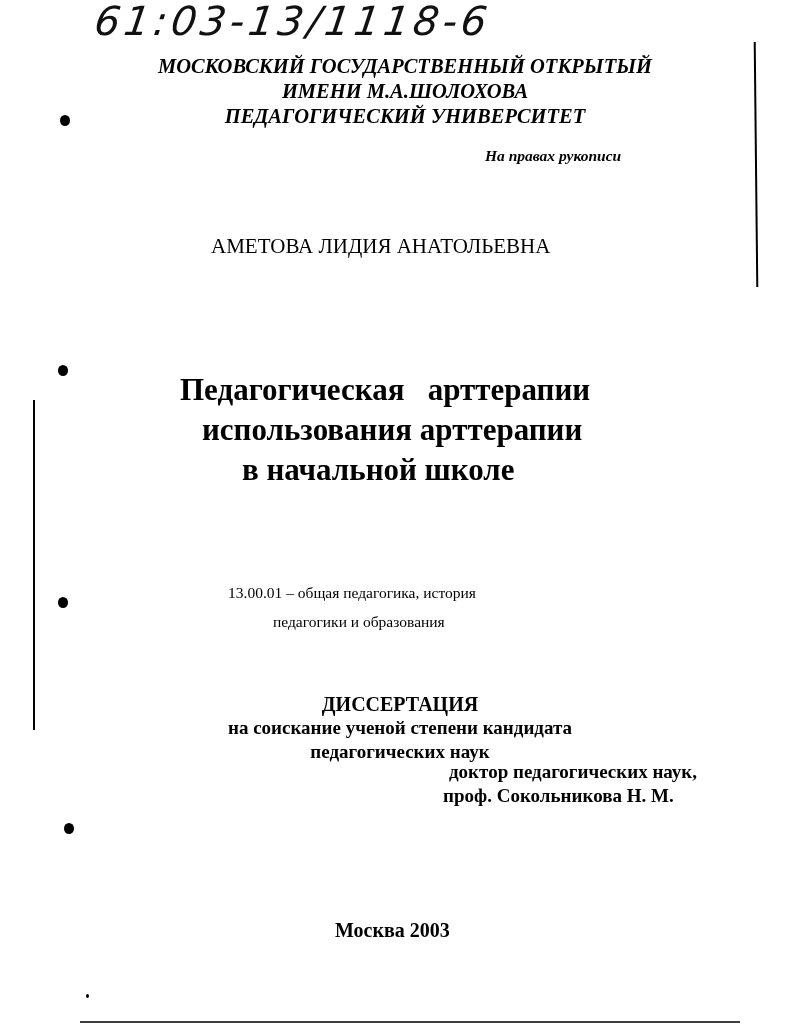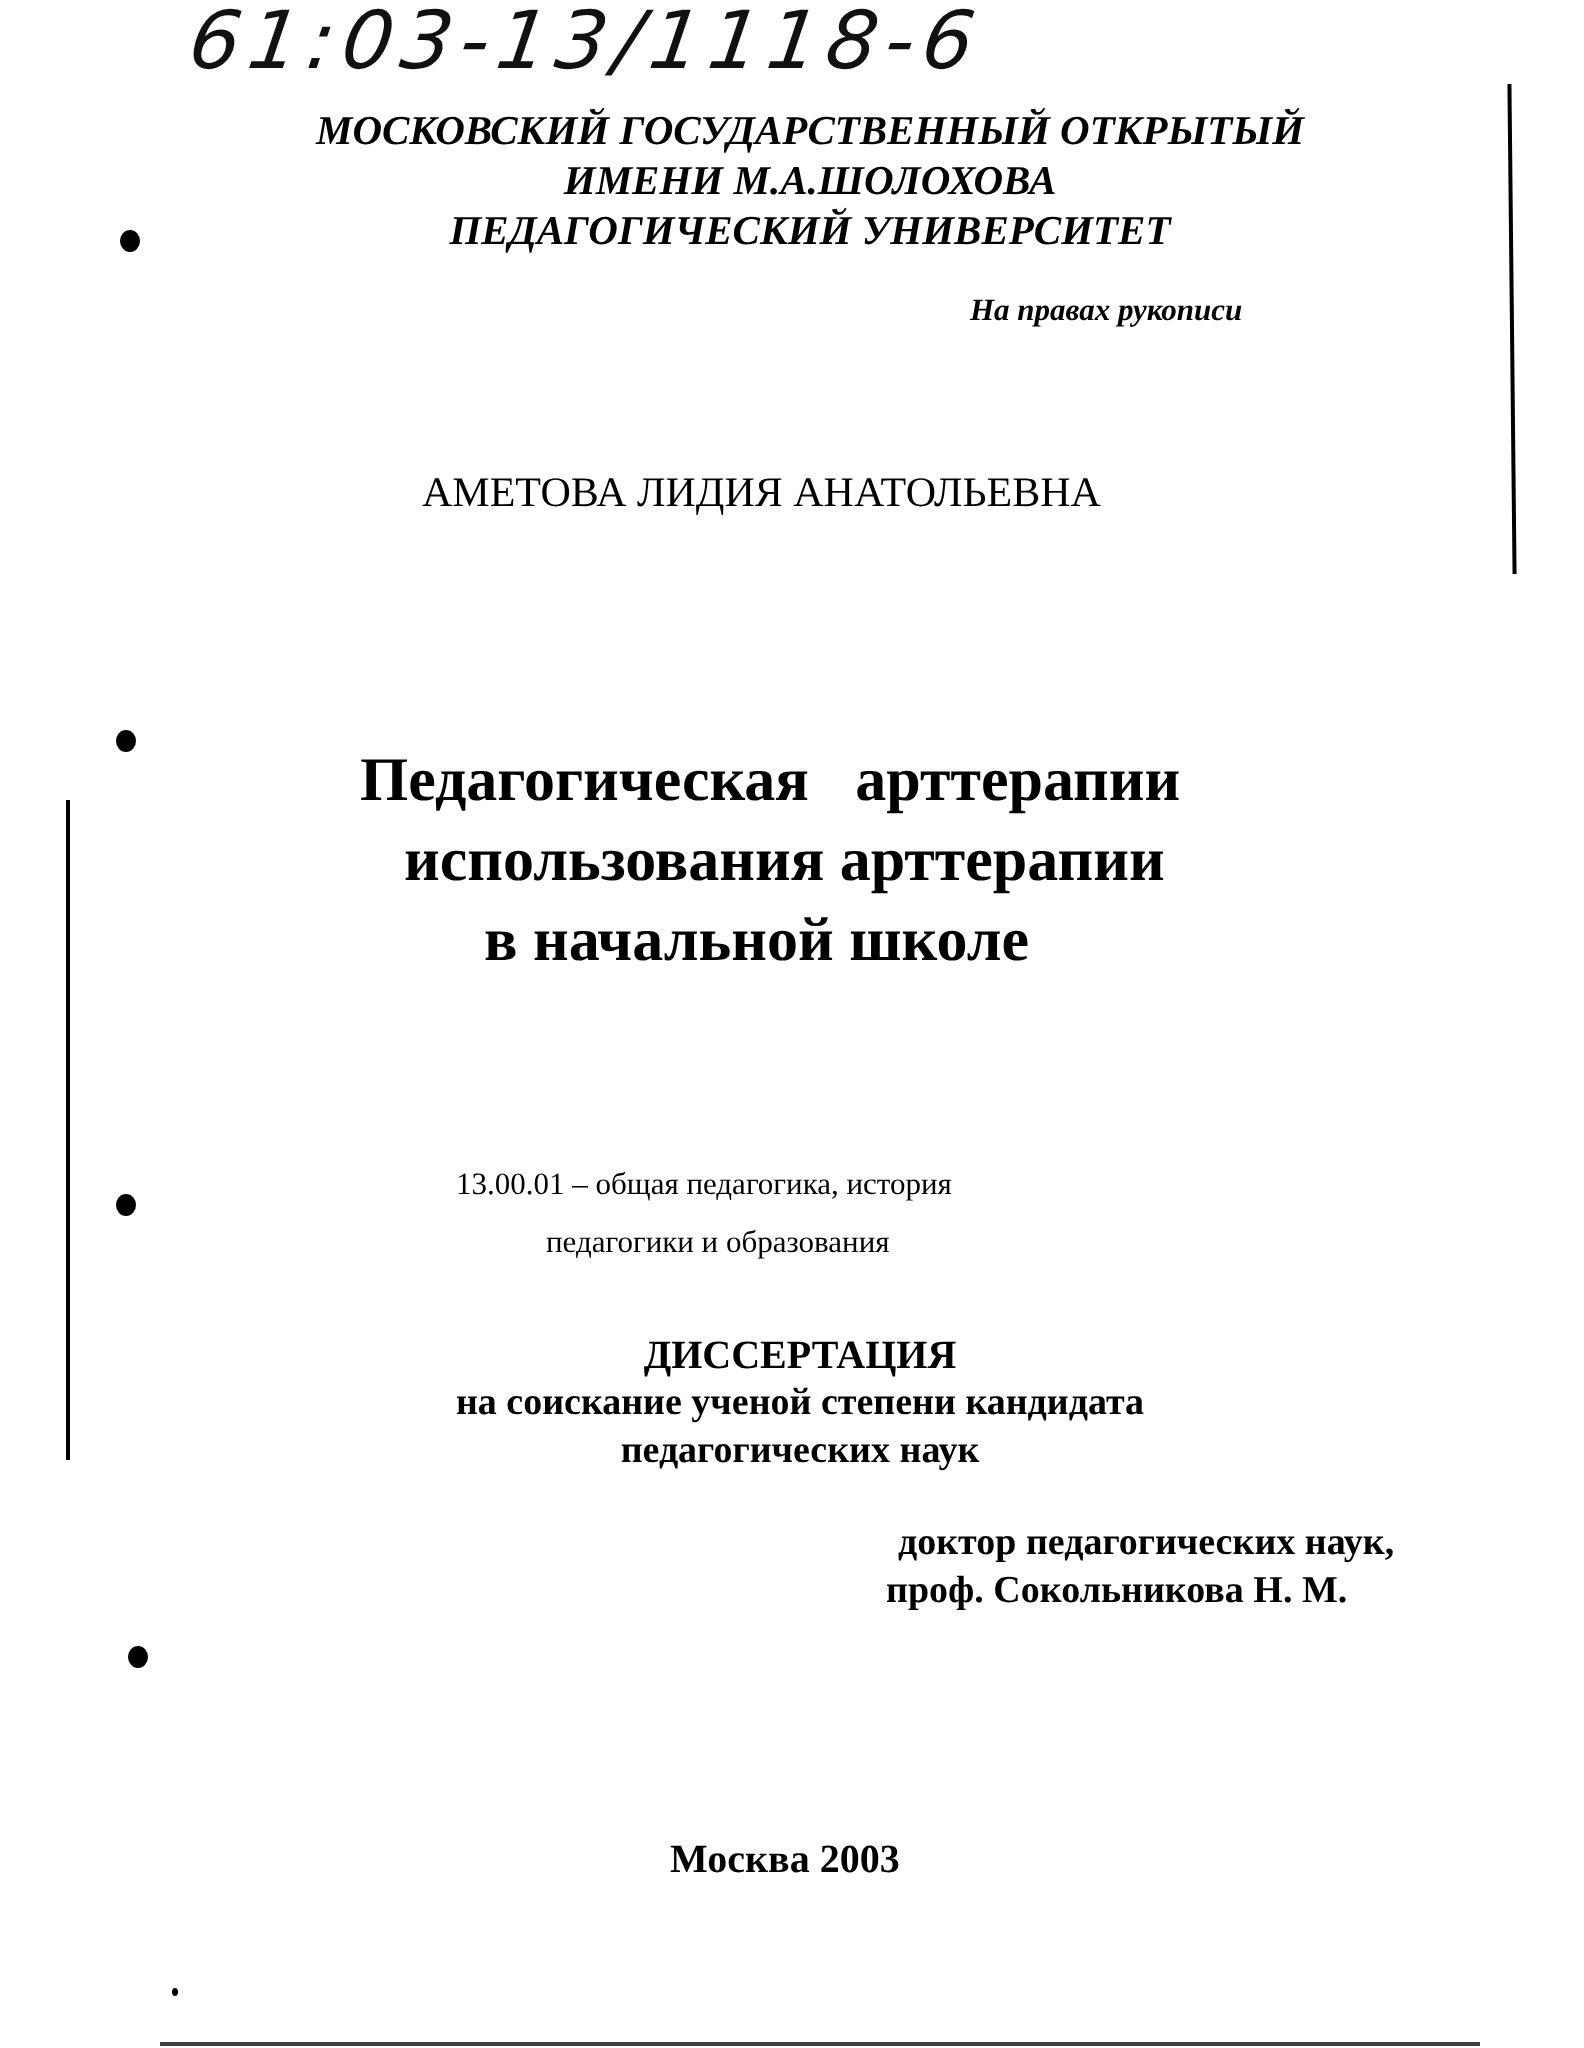--- a/index.html
+++ b/index.html
@@ -25,21 +25,21 @@
       left: 211px; top: 234px; font-size: 21px;
     }
     .title {
       left: 180px; top: 370px; font-size: 31px; font-weight: bold; line-height: 40px;
     }
     .title div { white-space: nowrap; }
     .specialty {
       left: 228px; top: 578px; font-size: 15.5px; line-height: 29px;
     }
     .dissertation {
-      left: 200px; top: 666px; width: 400px; text-align: center;
+      left: 200px; top: 692px; width: 400px; text-align: center;
       font-size: 19px; font-weight: bold; line-height: 24px;
     }
     .dissertation .h { font-size: 20px; }
     .supervisor {
       left: 443px; top: 760px; font-size: 19px; font-weight: bold; line-height: 23.5px;
     }
     .city {
       left: 335px; top: 919px; font-size: 20px; font-weight: bold;
     }
     .dot { position: absolute; width: 10px; height: 11px; border-radius: 50%; background: #000; }

